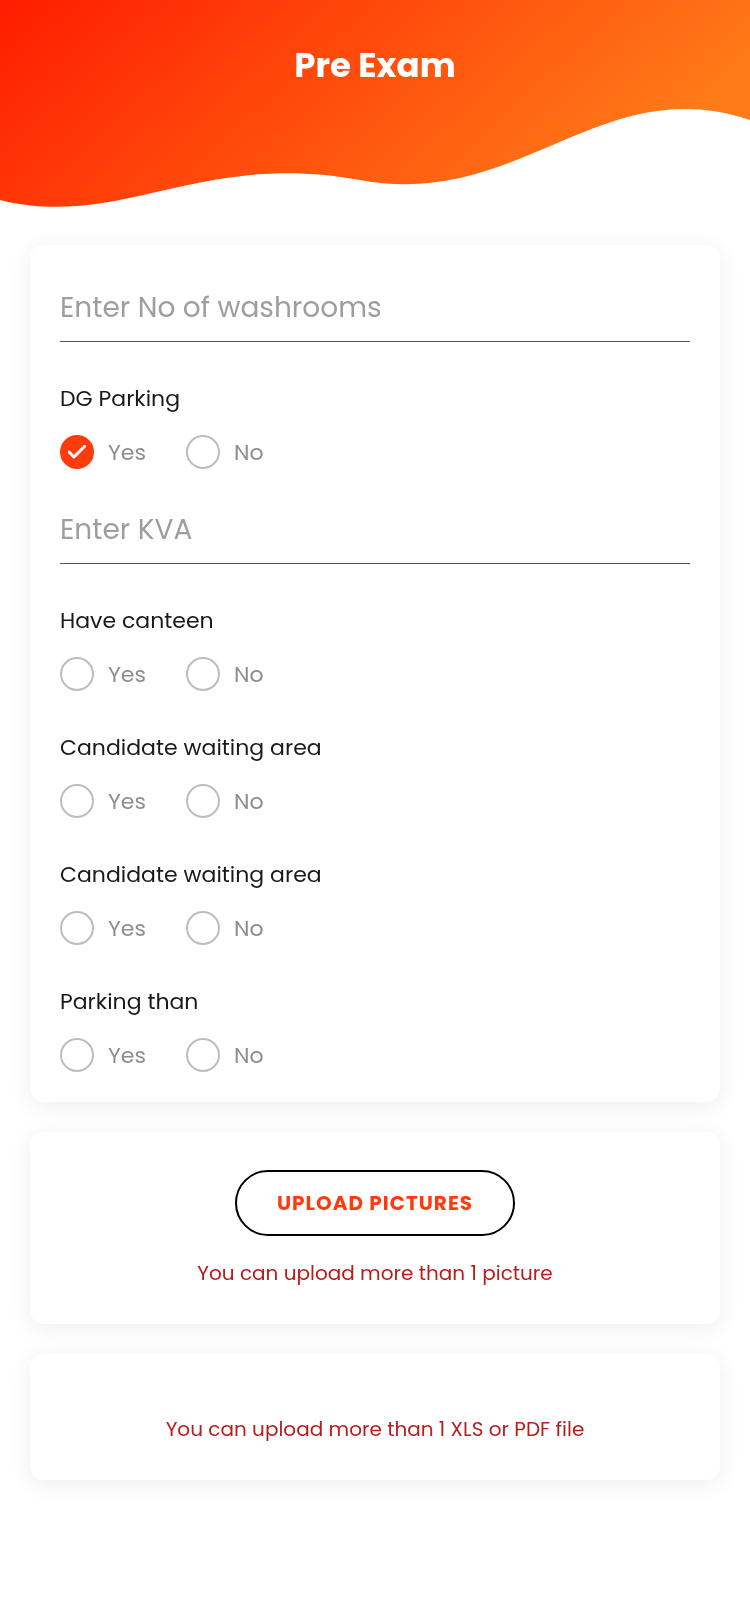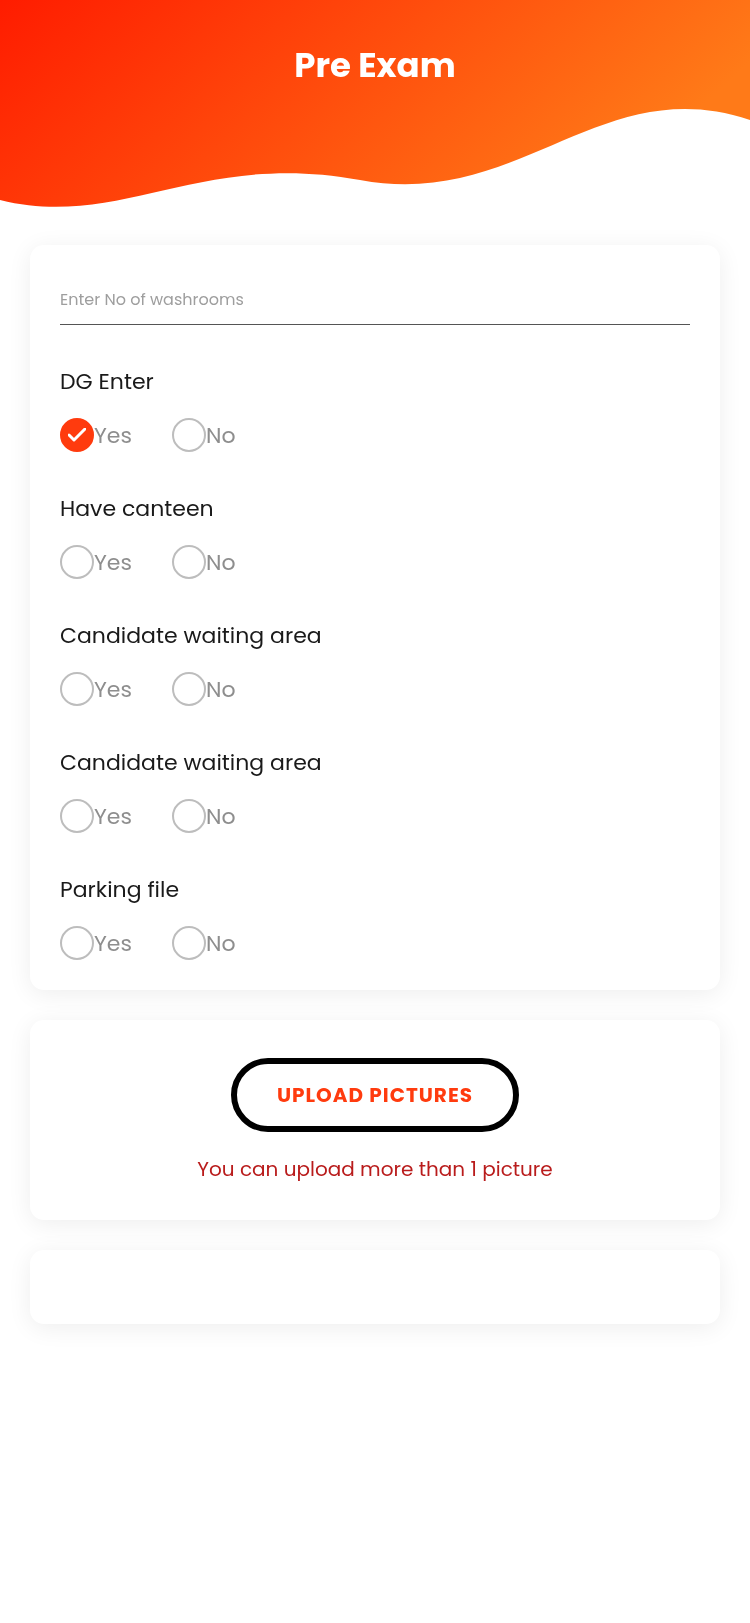--- a/index.html
+++ b/index.html
@@ -40,21 +40,21 @@
 .card-container {
   position: absolute;
   top: 245px;
   left: 0;
   width: 100%;
 }
 .text-input {
   width: 100%;
   border: none;
   border-bottom: 1px solid #555;
-  font-size: 16px;
+  font-size: 28px;
   padding: 12px 0;
   outline: none;
   font-family: inherit;
   color: #222;
 }
 .text-input::placeholder { color: #9e9e9e; }
 .section-label {
   font-size: 22px;
   color: #1a1a1a;
   margin-top: 40px;
@@ -62,20 +62,21 @@
   display: block;
 }
 .radio-row {
   display: flex;
   gap: 40px;
   align-items: center;
 }
 .radio-option {
   display: flex;
   align-items: center;
+  gap: 14px;
   cursor: pointer;
 }
 .radio-circle {
   width: 34px;
   height: 34px;
   border-radius: 50%;
   border: 2px solid #bdbdbd;
   display: flex;
   align-items: center;
   justify-content: center;
@@ -96,21 +97,21 @@
 }
 .spacer-input {
   margin-top: 28px;
 }
 .upload-card {
   text-align: center;
   padding: 38px 30px 36px 30px;
 }
 .upload-button {
   display: inline-block;
-  border: 6px solid #000000;
+  border: 2px solid #000000;
   color: #ff3b0e;
   background: #fff;
   font-size: 20px;
   font-weight: 700;
   letter-spacing: 1px;
   padding: 16px 40px;
   border-radius: 999px;
   cursor: pointer;
   font-family: inherit;
 }
@@ -134,36 +135,37 @@
 </svg>
 
 <div class="page-title">Pre Exam</div>
 
 <div class="card-container">
 
   <div class="card">
 
     <input class="text-input" placeholder="Enter No of washrooms" style="">
 
-    <span class="section-label">DG Enter</span>
+    <span class="section-label">DG Parking</span>
     <div class="radio-row">
       <div class="radio-option">
         <span class="radio-circle selected">
           <svg class="radio-check" width="18" height="14" viewBox="0 0 18 14">
               <path d="M1 7 L6 12 L17 1" stroke="#fff" stroke-width="3" fill="none" stroke-linecap="round" stroke-linejoin="round"></path>
             </svg>
         </span>
         <span class="radio-label">Yes</span>
       </div>
       <div class="radio-option">
         <span class="radio-circle"></span>
         <span class="radio-label">No</span>
       </div>
     </div>
 
+    <input class="text-input spacer-input" placeholder="Enter KVA" style="">
 
     <span class="section-label">Have canteen</span>
     <div class="radio-row">
       <div class="radio-option">
         <span class="radio-circle"></span>
         <span class="radio-label">Yes</span>
       </div>
       <div class="radio-option">
         <span class="radio-circle"></span>
         <span class="radio-label">No</span>
@@ -187,35 +189,36 @@
       <div class="radio-option">
         <span class="radio-circle"></span>
         <span class="radio-label">Yes</span>
       </div>
       <div class="radio-option">
         <span class="radio-circle"></span>
         <span class="radio-label">No</span>
       </div>
     </div>
 
-    <span class="section-label">Parking file</span>
+    <span class="section-label">Parking than</span>
     <div class="radio-row">
       <div class="radio-option">
         <span class="radio-circle"></span>
         <span class="radio-label">Yes</span>
       </div>
       <div class="radio-option">
         <span class="radio-circle"></span>
         <span class="radio-label">No</span>
       </div>
     </div>
 
   </div>
 
   <div class="card upload-card">
     <button class="upload-button">UPLOAD PICTURES</button>
     <div class="upload-hint">You can upload more than 1 picture</div>
   </div>
 
   <div class="card upload-card">
+    <div class="upload-hint">You can upload more than 1 XLS or PDF file</div>
   </div>
 
 </div>
 
 </body></html>

